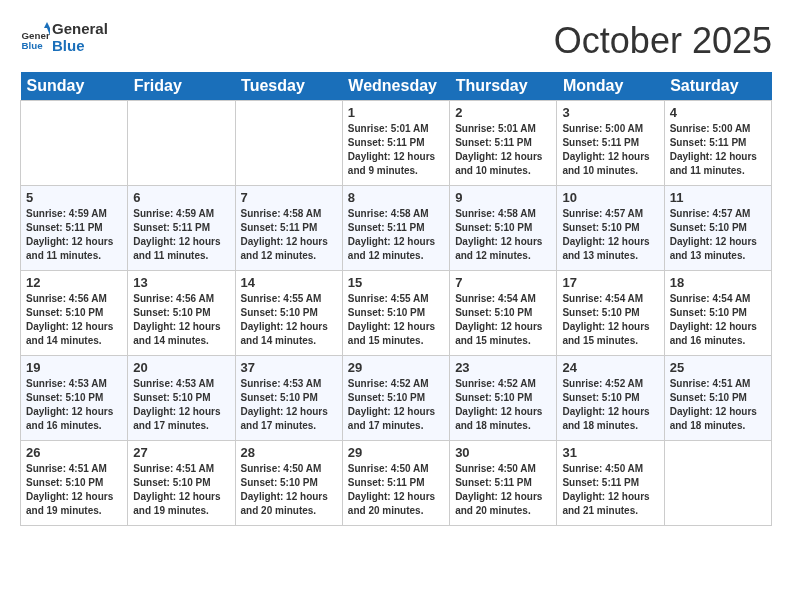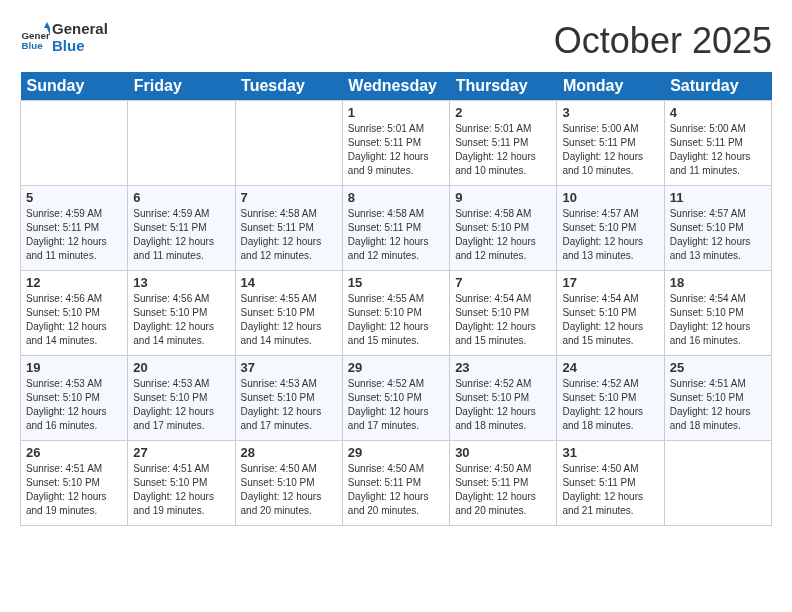--- a/index.html
+++ b/index.html
@@ -62,20 +62,21 @@
     }
     .day-num {
       font-size: 13px;
       font-weight: bold;
       margin-bottom: 2px;
     }
     .day-info {
       font-size: 10px;
       line-height: 1.4;
       color: #333;
+      font-weight: bold;
     }
     tr.week-row td {
       background: #fff;
     }
     tr.week-row:nth-child(even) td {
       background: #f5f8ff;
     }
   </style>
 </head>
 <body>

